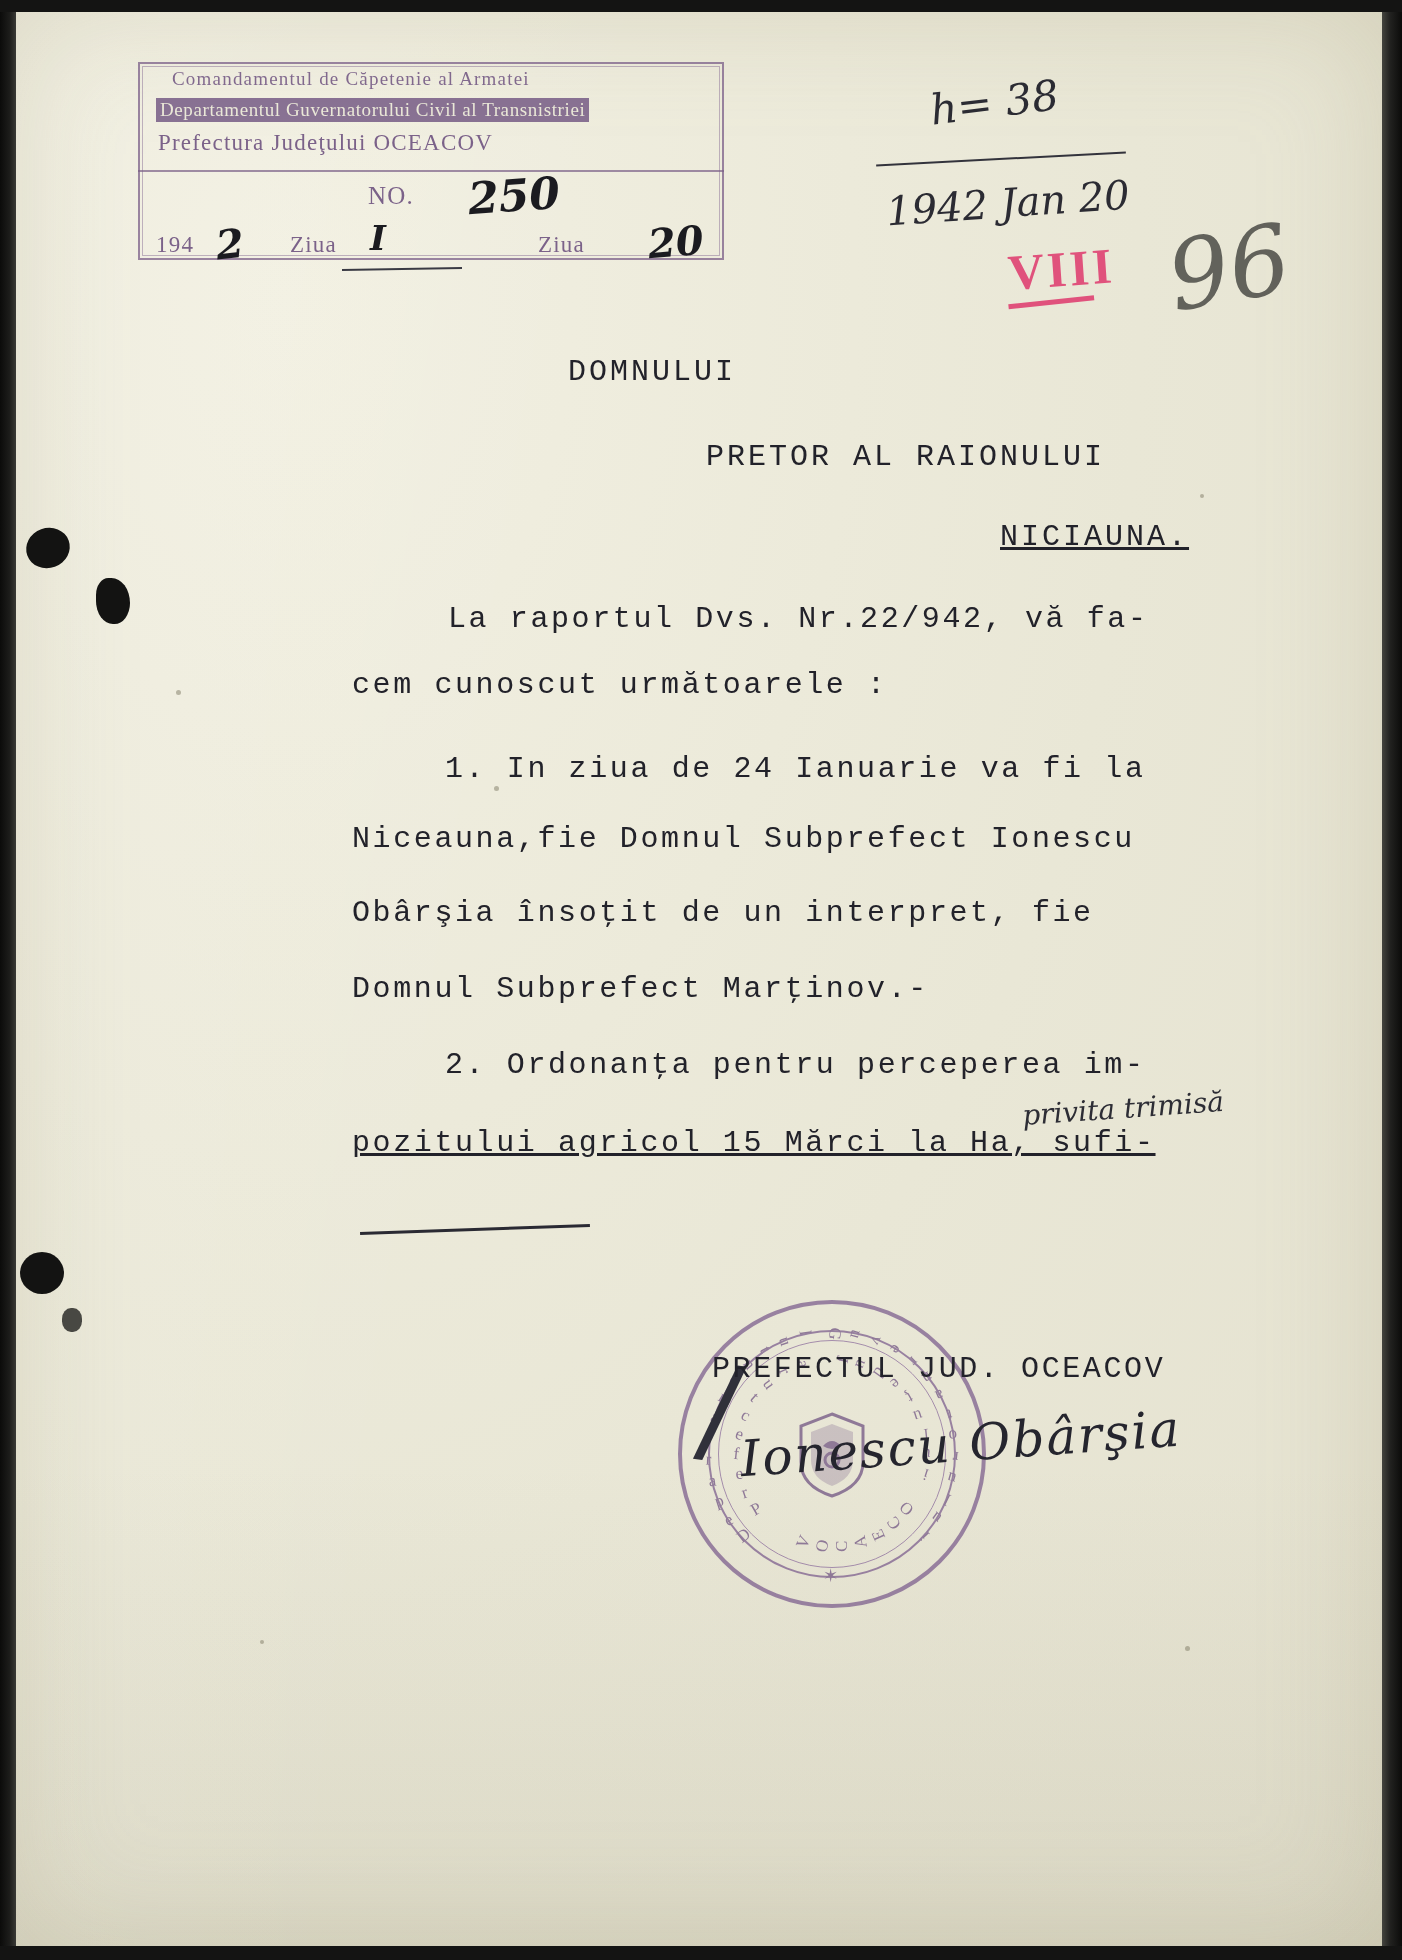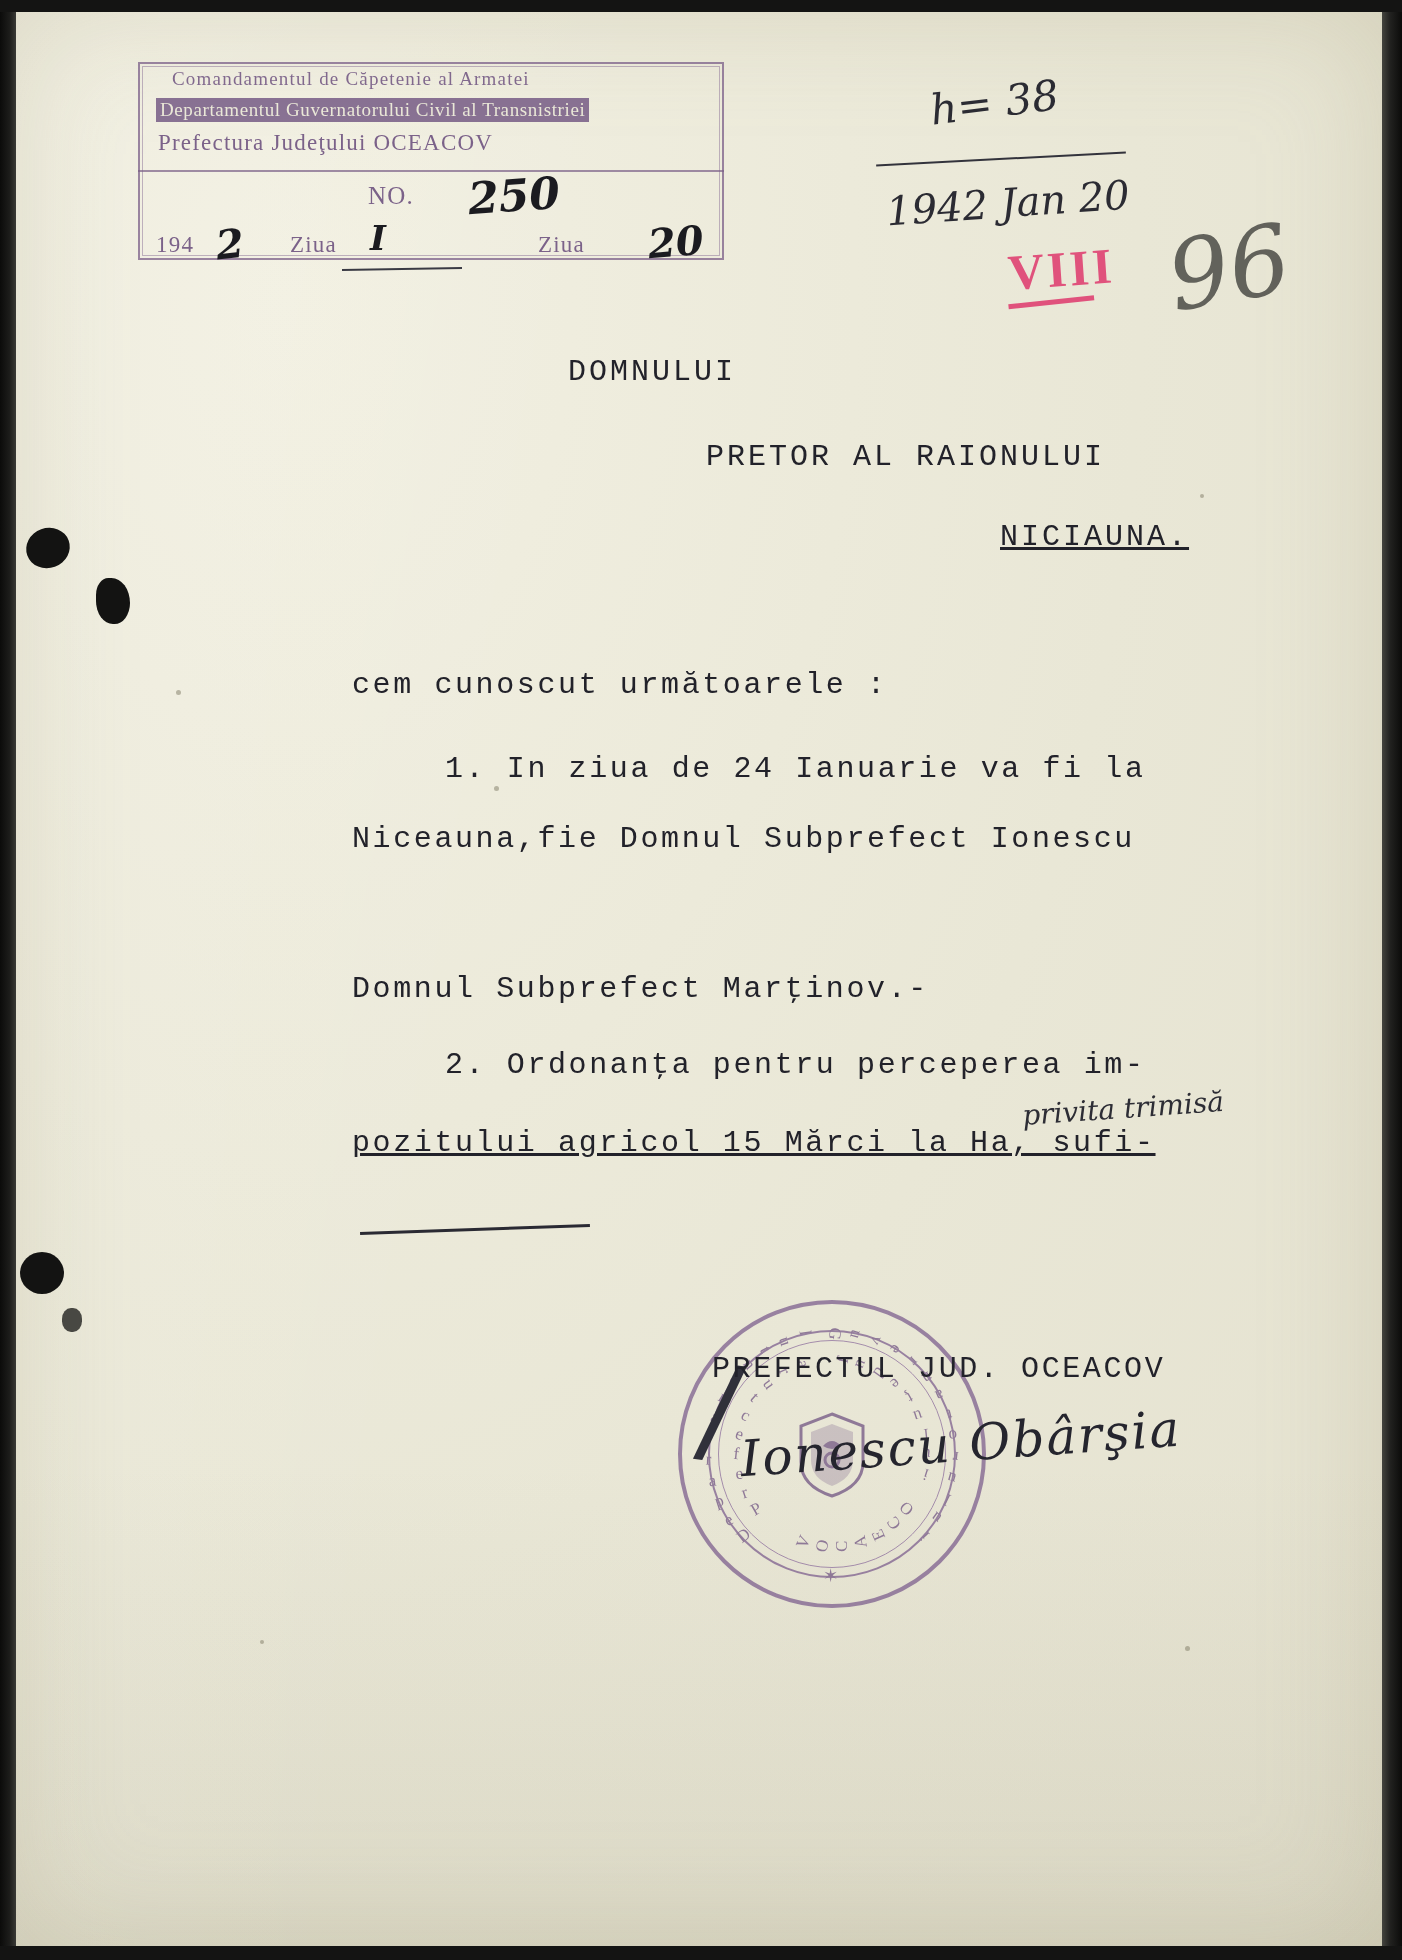--- a/index.html
+++ b/index.html
@@ -294,23 +294,25 @@
   <div class="hw-topright">h= 38</div>
   <div class="hw-rule"></div>
   <div class="hw-date">1942 Jan 20</div>
   <div class="hw-viii">VIII</div>
   <div class="hw-bigmark">96</div>
 
   <div class="typed addr1">DOMNULUI</div>
   <div class="typed addr2">PRETOR AL RAIONULUI</div>
   <div class="typed addr3">NICIAUNA.</div>
 
+  <div class="typed body-line bl1">La raportul Dvs. Nr.22/942, vă  fa-</div>
   <div class="typed body-line bl2">cem  cunoscut următoarele :</div>
   <div class="typed body-line bl3">1. In ziua de 24 Ianuarie va fi la</div>
   <div class="typed body-line bl4">Niceauna,fie Domnul Subprefect Ionescu</div>
+  <div class="typed body-line bl5">Obârşia însoţit de un interpret, fie</div>
   <div class="typed body-line bl6">Domnul Subprefect Marţinov.-</div>
   <div class="typed body-line bl7">2. Ordonanţa pentru perceperea im-</div>
   <div class="typed body-line bl8">pozitului agricol 15 Mărci la Ha, sufi-</div>
 
   <div class="hw-margin-note">privita trimisă</div>
   <div class="hw-strike1"></div>
 
   <div class="seal">
     <div class="inner"></div>
     <div class="inner2"></div>

